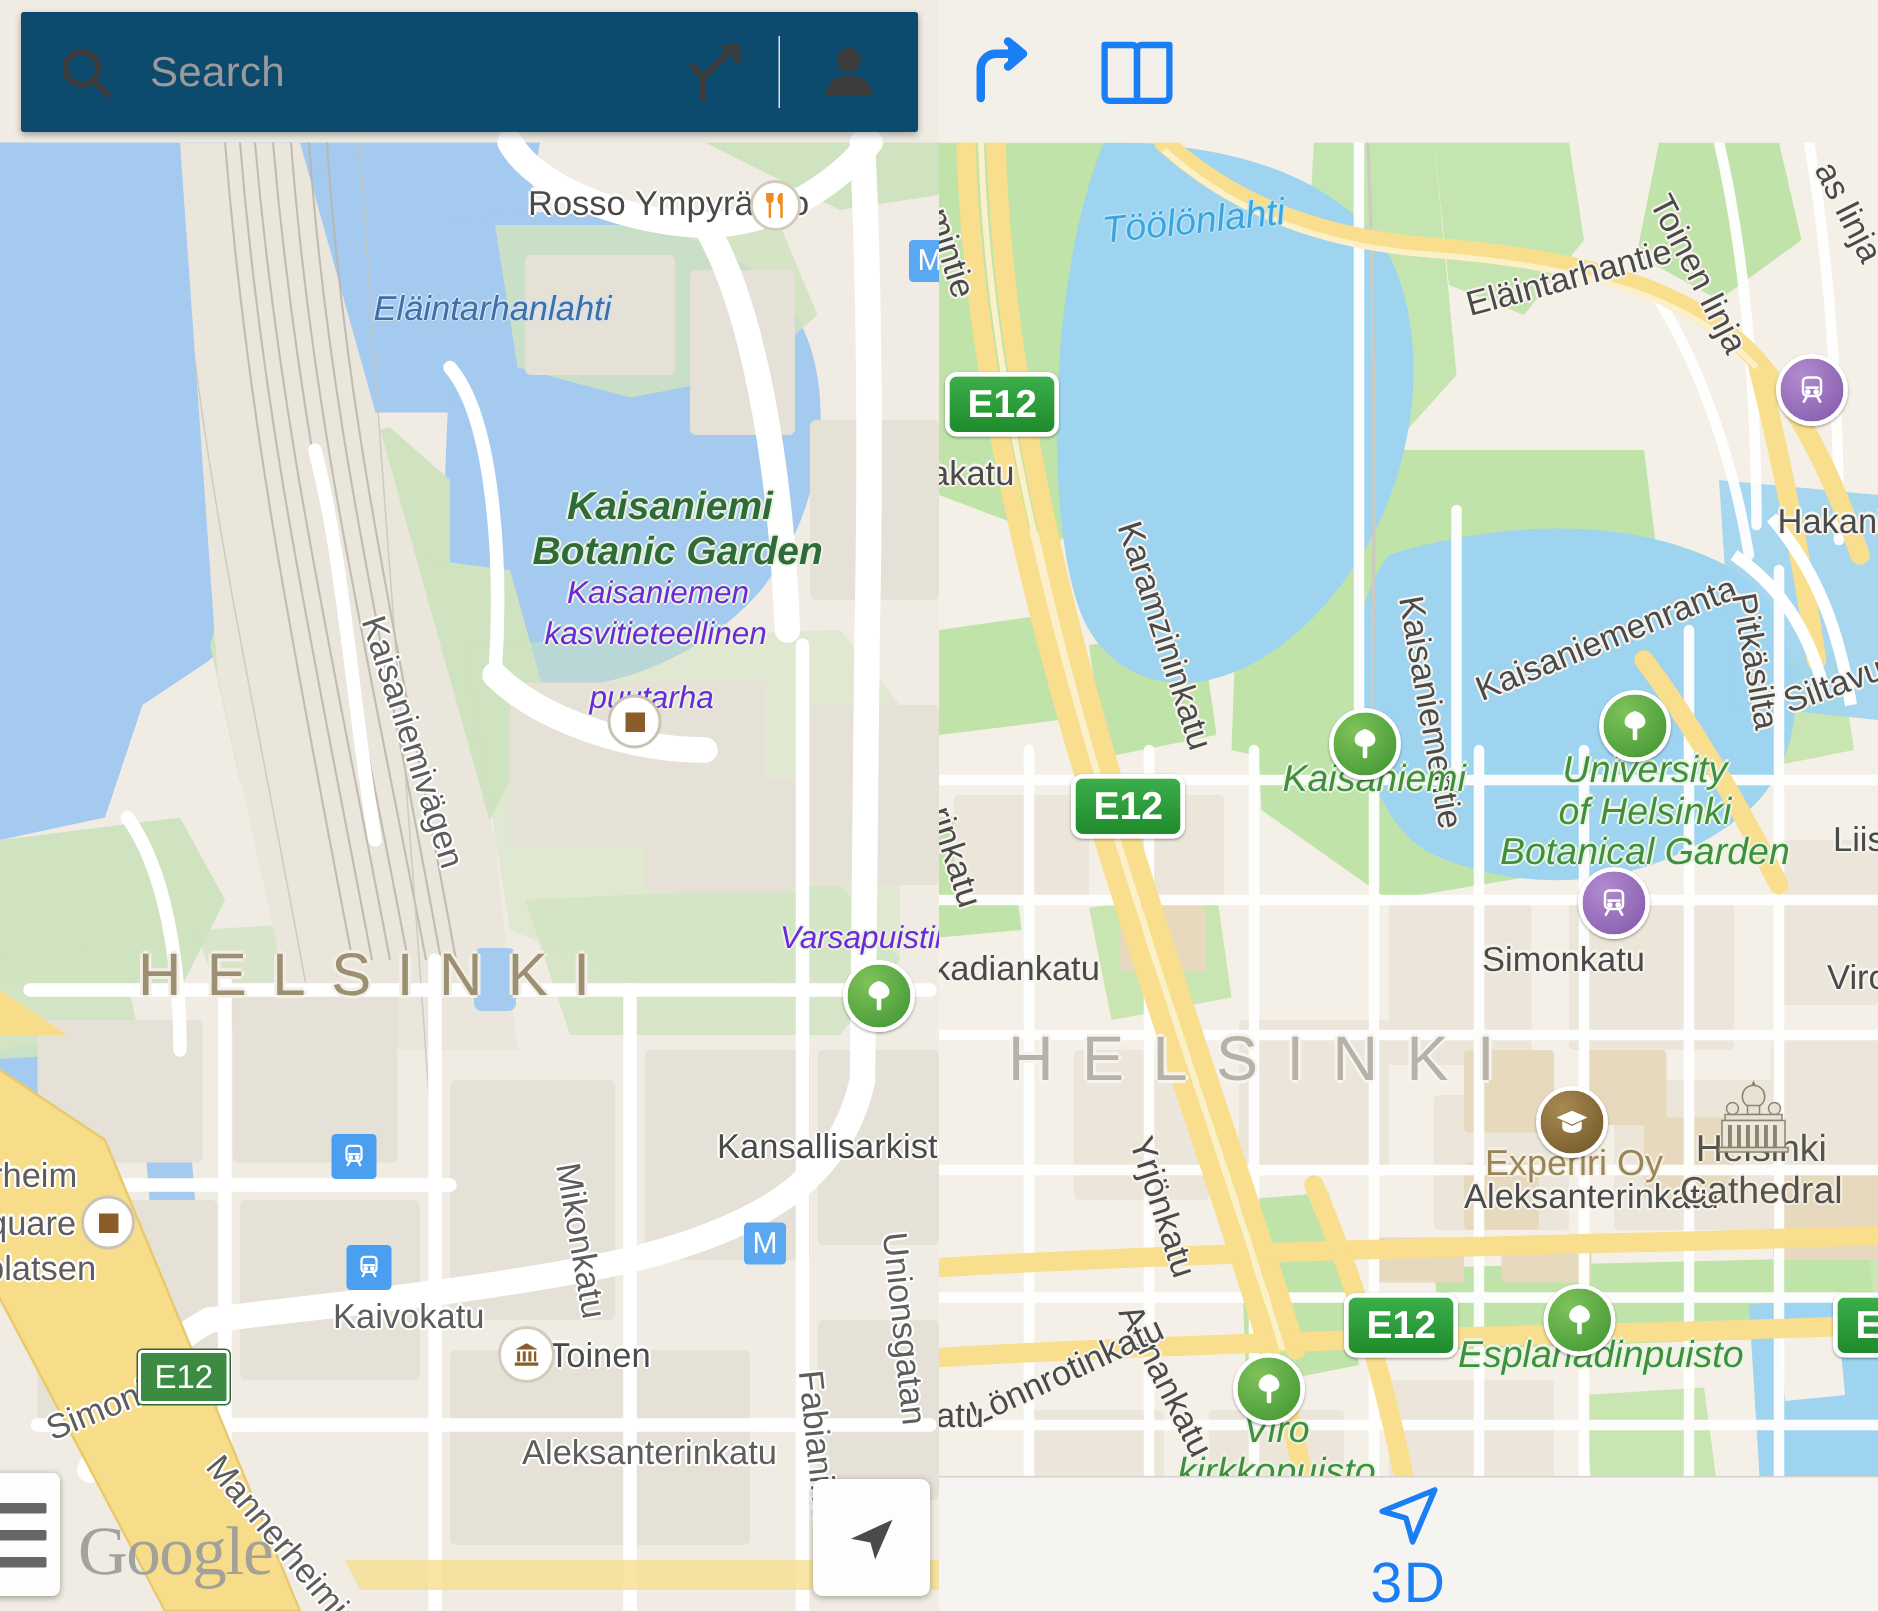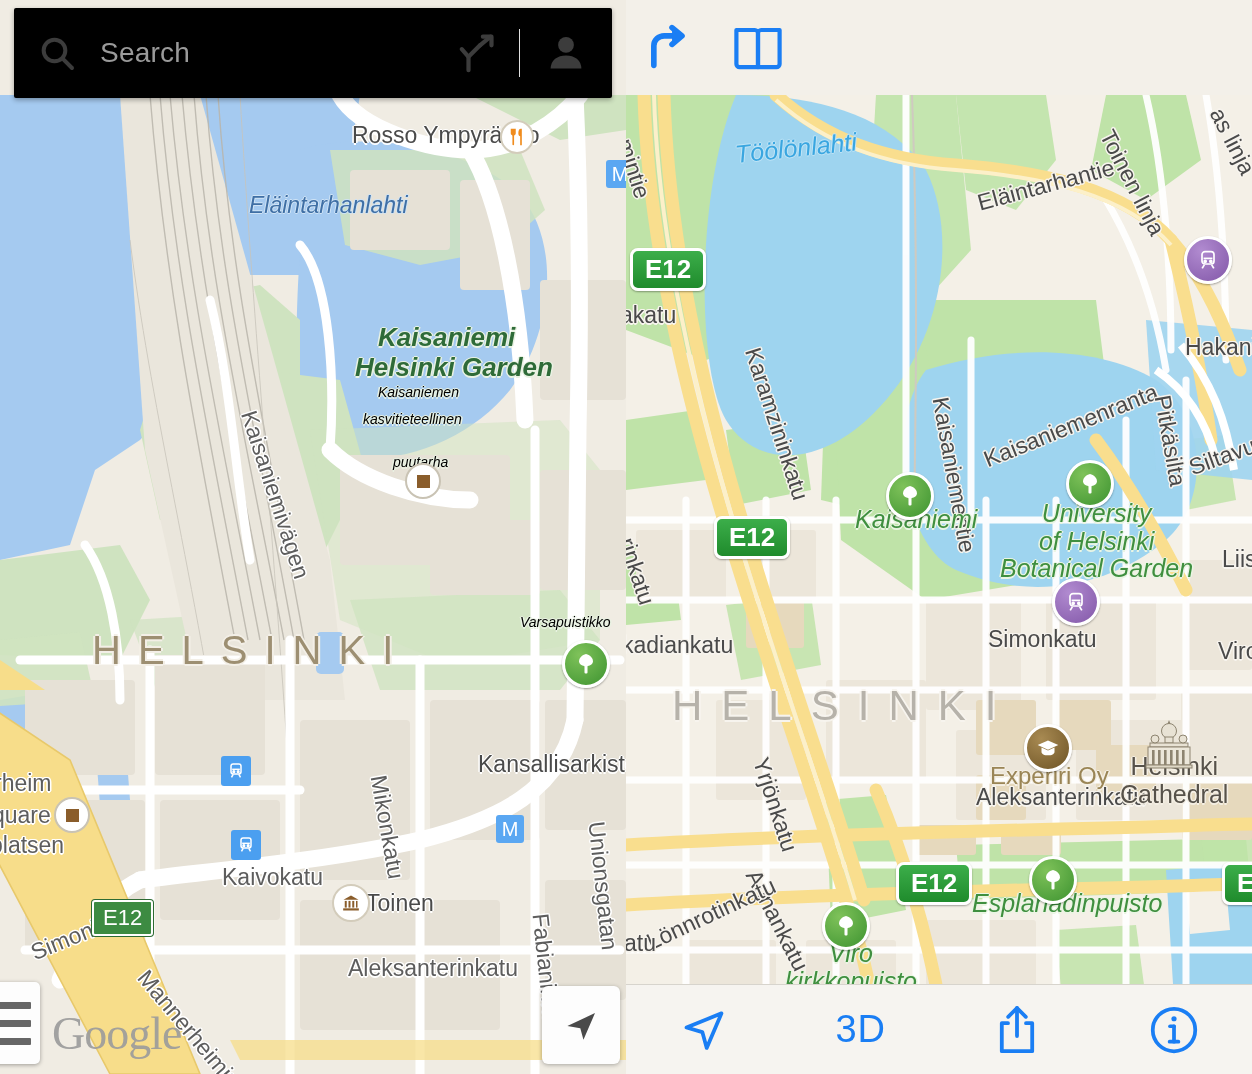--- a/index.html
+++ b/index.html
@@ -6,21 +6,21 @@
   body{width:1252px;height:1074px;overflow:hidden;font-family:"Liberation Sans",sans-serif;}
   .stage{position:relative;width:1252px;height:1074px;overflow:hidden;}
 
   
   .pane{position:absolute;top:0;height:1074px;overflow:hidden;}
   .gpane{left:0;width:626px;background:#f4f1ec;}
   .apane{left:626px;width:626px;background:#f7f4ee;}
   .mapsvg{position:absolute;inset:0;width:100%;height:100%;display:block;}
 
   
-  .g-searchbar{position:absolute;left:14px;top:8px;width:598px;height:90px;background:#000000;
+  .g-searchbar{position:absolute;left:14px;top:8px;width:598px;height:80px;background:#0c4a6e;
      border-radius:2px;box-shadow:0 2px 5px rgba(0,0,0,.32);display:flex;align-items:center;z-index:40;}
   .g-searchicon{width:86px;display:flex;align-items:center;justify-content:center;}
   .g-searchtext{flex:1;font-size:28px;color:#9a9a9a;letter-spacing:.2px;}
   .g-dirbtn{width:78px;display:flex;align-items:center;justify-content:center;}
   .g-divider{width:1px;height:48px;background:#e0e0e0;}
   .g-profbtn{width:92px;display:flex;align-items:center;justify-content:center;}
 
   .g-hamburger{position:absolute;left:-22px;bottom:10px;width:62px;height:82px;background:#fdfdfd;
      border-radius:5px;box-shadow:0 1px 4px rgba(0,0,0,.35);display:flex;flex-direction:column;
      align-items:flex-end;justify-content:center;gap:11px;padding-right:9px;box-sizing:border-box;z-index:30;}
@@ -39,36 +39,36 @@
   .a-field{flex:1;height:52px;background:rgba(190,190,185,.55);border-radius:9px;
      display:flex;align-items:center;justify-content:center;}
   .a-fieldtext{font-size:28px;color:#7b7b7b;}
   .a-book{width:92px;display:flex;align-items:center;justify-content:center;}
 
   .a-compass{position:absolute;right:22px;top:16px;width:72px;height:72px;border-radius:50%;
      background:#17171a;display:flex;align-items:center;justify-content:center;z-index:35;
      box-shadow:0 1px 3px rgba(0,0,0,.4);}
 
   .a-bottombar{position:absolute;left:0;bottom:0;width:626px;height:89px;background:#f6f4f0;
-     border-top:1px solid #d7d4cd;display:flex;align-items:center;z-index:40;}
+     border-top:1px solid #d7d4cd;display:flex;align-items:center;z-index:40;flex-direction:column;}
   .a-bi{flex:1;display:flex;align-items:center;justify-content:center;color:#1a7ef4;}
   .a-3d{font-size:38px;color:#1a7ef4;letter-spacing:1px;font-family:"Liberation Sans",sans-serif;}
 
   
   .lbl{position:absolute;white-space:nowrap;z-index:20;pointer-events:none;}
   
   .g-road{font-size:23px;color:#5d5d5d;
      text-shadow:1.5px 0 #fff,-1.5px 0 #fff,0 1.5px #fff,0 -1.5px #fff,1px 1px #fff,-1px -1px #fff,1px -1px #fff,-1px 1px #fff;}
   .g-poi{font-size:23px;color:#4a4a4a;
      text-shadow:1.5px 0 #fff,-1.5px 0 #fff,0 1.5px #fff,0 -1.5px #fff;}
   .g-water{font-size:23px;color:#3f6fa5;font-style:italic;
      text-shadow:1px 0 #cfe3f5,-1px 0 #cfe3f5,0 1px #cfe3f5,0 -1px #cfe3f5;}
   .g-parkbig{font-size:26px;color:#2e6b38;font-style:italic;font-weight:bold;
      text-shadow:1.5px 0 #e9f2e3,-1.5px 0 #e9f2e3,0 1.5px #e9f2e3,0 -1.5px #e9f2e3;}
-  .g-parksm{font-size:14px;color:#000000;font-style:italic;
+  .g-parksm{font-size:21px;color:#6d28d9;font-style:italic;
      text-shadow:1.5px 0 #e9f2e3,-1.5px 0 #e9f2e3,0 1.5px #e9f2e3,0 -1.5px #e9f2e3;}
   .g-city{font-size:40px;color:#9d8f72;letter-spacing:17px;font-weight:normal;
      text-shadow:2px 0 #f3efe7,-2px 0 #f3efe7,0 2px #f3efe7,0 -2px #f3efe7;}
 
   
   .a-road{font-size:23px;color:#4a4a4a;
      text-shadow:1.5px 0 #f7f4ee,-1.5px 0 #f7f4ee,0 1.5px #f7f4ee,0 -1.5px #f7f4ee,1px 1px #f7f4ee,-1px -1px #f7f4ee,1px -1px #f7f4ee,-1px 1px #f7f4ee;}
   .a-water{font-size:25px;color:#3aa6e0;font-style:italic;
      text-shadow:1px 0 #bfe4f6,-1px 0 #bfe4f6,0 1px #bfe4f6,0 -1px #bfe4f6;}
   .a-park{font-size:25px;color:#3f8f3f;font-style:italic;text-align:center;line-height:1.1;
@@ -195,21 +195,21 @@
         <path d="M230,1040 L626,1040 L626,1060 L240,1060 Z" fill="#f7dd8a" opacity=".75"></path>
 
         <rect x="316" y="632" width="28" height="42" rx="5" fill="#a5caf0"></rect>
       </g>
     </svg>
 
     <div id="g-labels">
         <div class="lbl g-poi" style="left: 352px; top: 122px;">Rosso Ympyrätalo</div>
         <div class="lbl g-water" style="left: 249px; top: 192px;">Eläintarhanlahti</div>
         <div class="lbl g-parkbig" style="left: 378px; top: 322px;">Kaisaniemi</div>
-        <div class="lbl g-parkbig" style="left: 355px; top: 352px;">Helsinki Garden</div>
+        <div class="lbl g-parkbig" style="left: 355px; top: 352px;">Botanic Garden</div>
         <div class="lbl g-parksm" style="left: 378px; top: 384px;">Kaisaniemen</div>
         <div class="lbl g-parksm" style="left: 363px; top: 411px;">kasvitieteellinen</div>
         <div class="lbl g-parksm" style="left: 393px; top: 454px;">puutarha</div>
         <div class="lbl g-road rot" style="left: 248px; top: 398px; transform: rotate(72deg);">Kaisaniemiväg­en</div>
         <div class="lbl g-parksm" style="left: 520px; top: 614px;">Varsapuistikko</div>
         <div class="lbl g-poi" style="left: 478px; top: 751px;">Kansallisarkisto</div>
         <div class="lbl g-road rot" style="left: 378px; top: 762px; transform: rotate(80deg);">Mikonkatu</div>
         <div class="lbl g-road rot" style="left: 596px; top: 808px; transform: rotate(84deg);">Unionsgatan</div>
         <div class="lbl g-road rot" style="left: 540px; top: 900px; transform: rotate(84deg);">Fabianinkatu</div>
         <div class="lbl g-road" style="left: 222px; top: 864px;">Kaivokatu</div>

